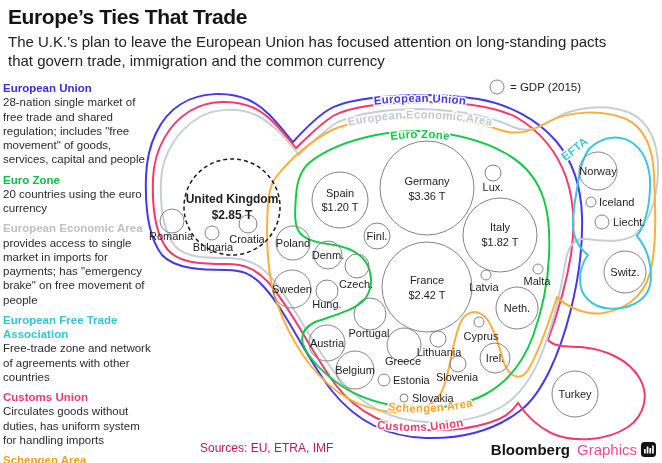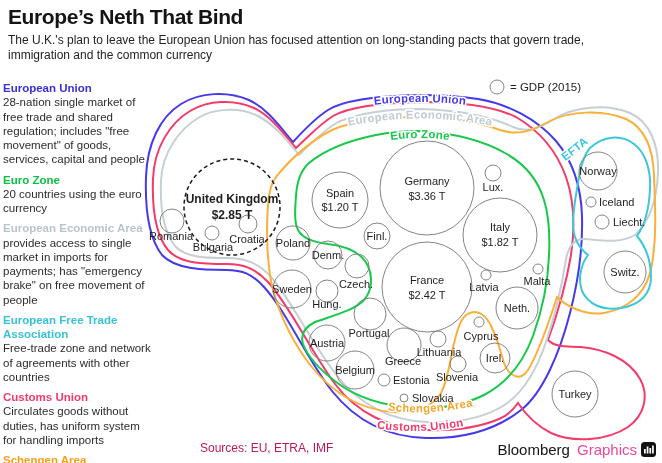--- a/index.html
+++ b/index.html
@@ -1,46 +1,46 @@
 <!DOCTYPE html>
 <html><head>
 <meta charset="utf-8">
 <style>
   html,body{margin:0;padding:0;background:#fff;}
   body{width:662px;height:463px;position:relative;overflow:hidden;
        font-family:"Liberation Sans",sans-serif;color:#1d1d1d;}
   .title{position:absolute;left:8px;top:5px;font-size:21px;font-weight:bold;
          letter-spacing:-0.4px;color:#141414;}
-  .subtitle{position:absolute;left:8px;top:33px;width:602px;font-size:12px;
+  .subtitle{position:absolute;left:8px;top:33px;width:602px;font-size:15px;
             line-height:1.26;color:#232323;}
   .sidebar{position:absolute;left:3px;top:81px;width:150px;font-size:11.5px;
            line-height:1.24;color:#2c2c2c;}
   .sb-item{margin-bottom:6px;}
   .sb-name{font-weight:bold;display:block;}
   .sb-item.runin .sb-name{display:inline;}
   .c-eu{color:#3a2fd6;} .c-ez{color:#0abf45;} .c-eea{color:#b9c4ca;}
   .c-efta{color:#38c2d5;} .c-cu{color:#f23a6c;} .c-sch{color:#f5a01b;}
   svg.diagram{position:absolute;left:0;top:0;}
   .ring{fill:none;stroke-width:2;}
   .cc{fill:none;stroke:#848484;stroke-width:1;}
   .cl{font-size:11px;fill:#1e1e1e;}
   .cl.b{font-weight:bold;font-size:12px;}
   .ring-label{font-size:11.5px;font-weight:bold;letter-spacing:0.2px;
               paint-order:stroke;stroke:#ffffff;stroke-width:3px;}
   .legend-text{font-size:11.5px;fill:#222;}
   .sources{position:absolute;left:200px;top:441px;font-size:12px;color:#be185d;}
   .brand{position:absolute;right:6px;top:441px;font-size:15px;color:#141414;
          display:flex;align-items:center;gap:4px;}
-  .brand .bold{font-weight:normal;}
+  .brand .bold{font-weight:bold;}
   .brand .light{color:#ec4899;margin-left:3px;}
 </style>
 </head>
 <body>
 
-<div class="title">Europe’s Neth That Bind</div>
+<div class="title">Europe’s Ties That Trade</div>
 <div class="subtitle">The U.K.'s plan to leave the European Union has focused attention on long-standing pacts that govern trade, immigration and the common currency</div>
 
 <div class="sidebar">
   <div class="sb-item">
     <span class="sb-name c-eu">European Union</span><span>28-nation single market of free trade and shared regulation; includes "free movement" of goods, services, capital and people</span>
   </div>
   <div class="sb-item">
     <span class="sb-name c-ez">Euro Zone</span><span>20 countries using the euro currency</span>
   </div>
   <div class="sb-item runin">

